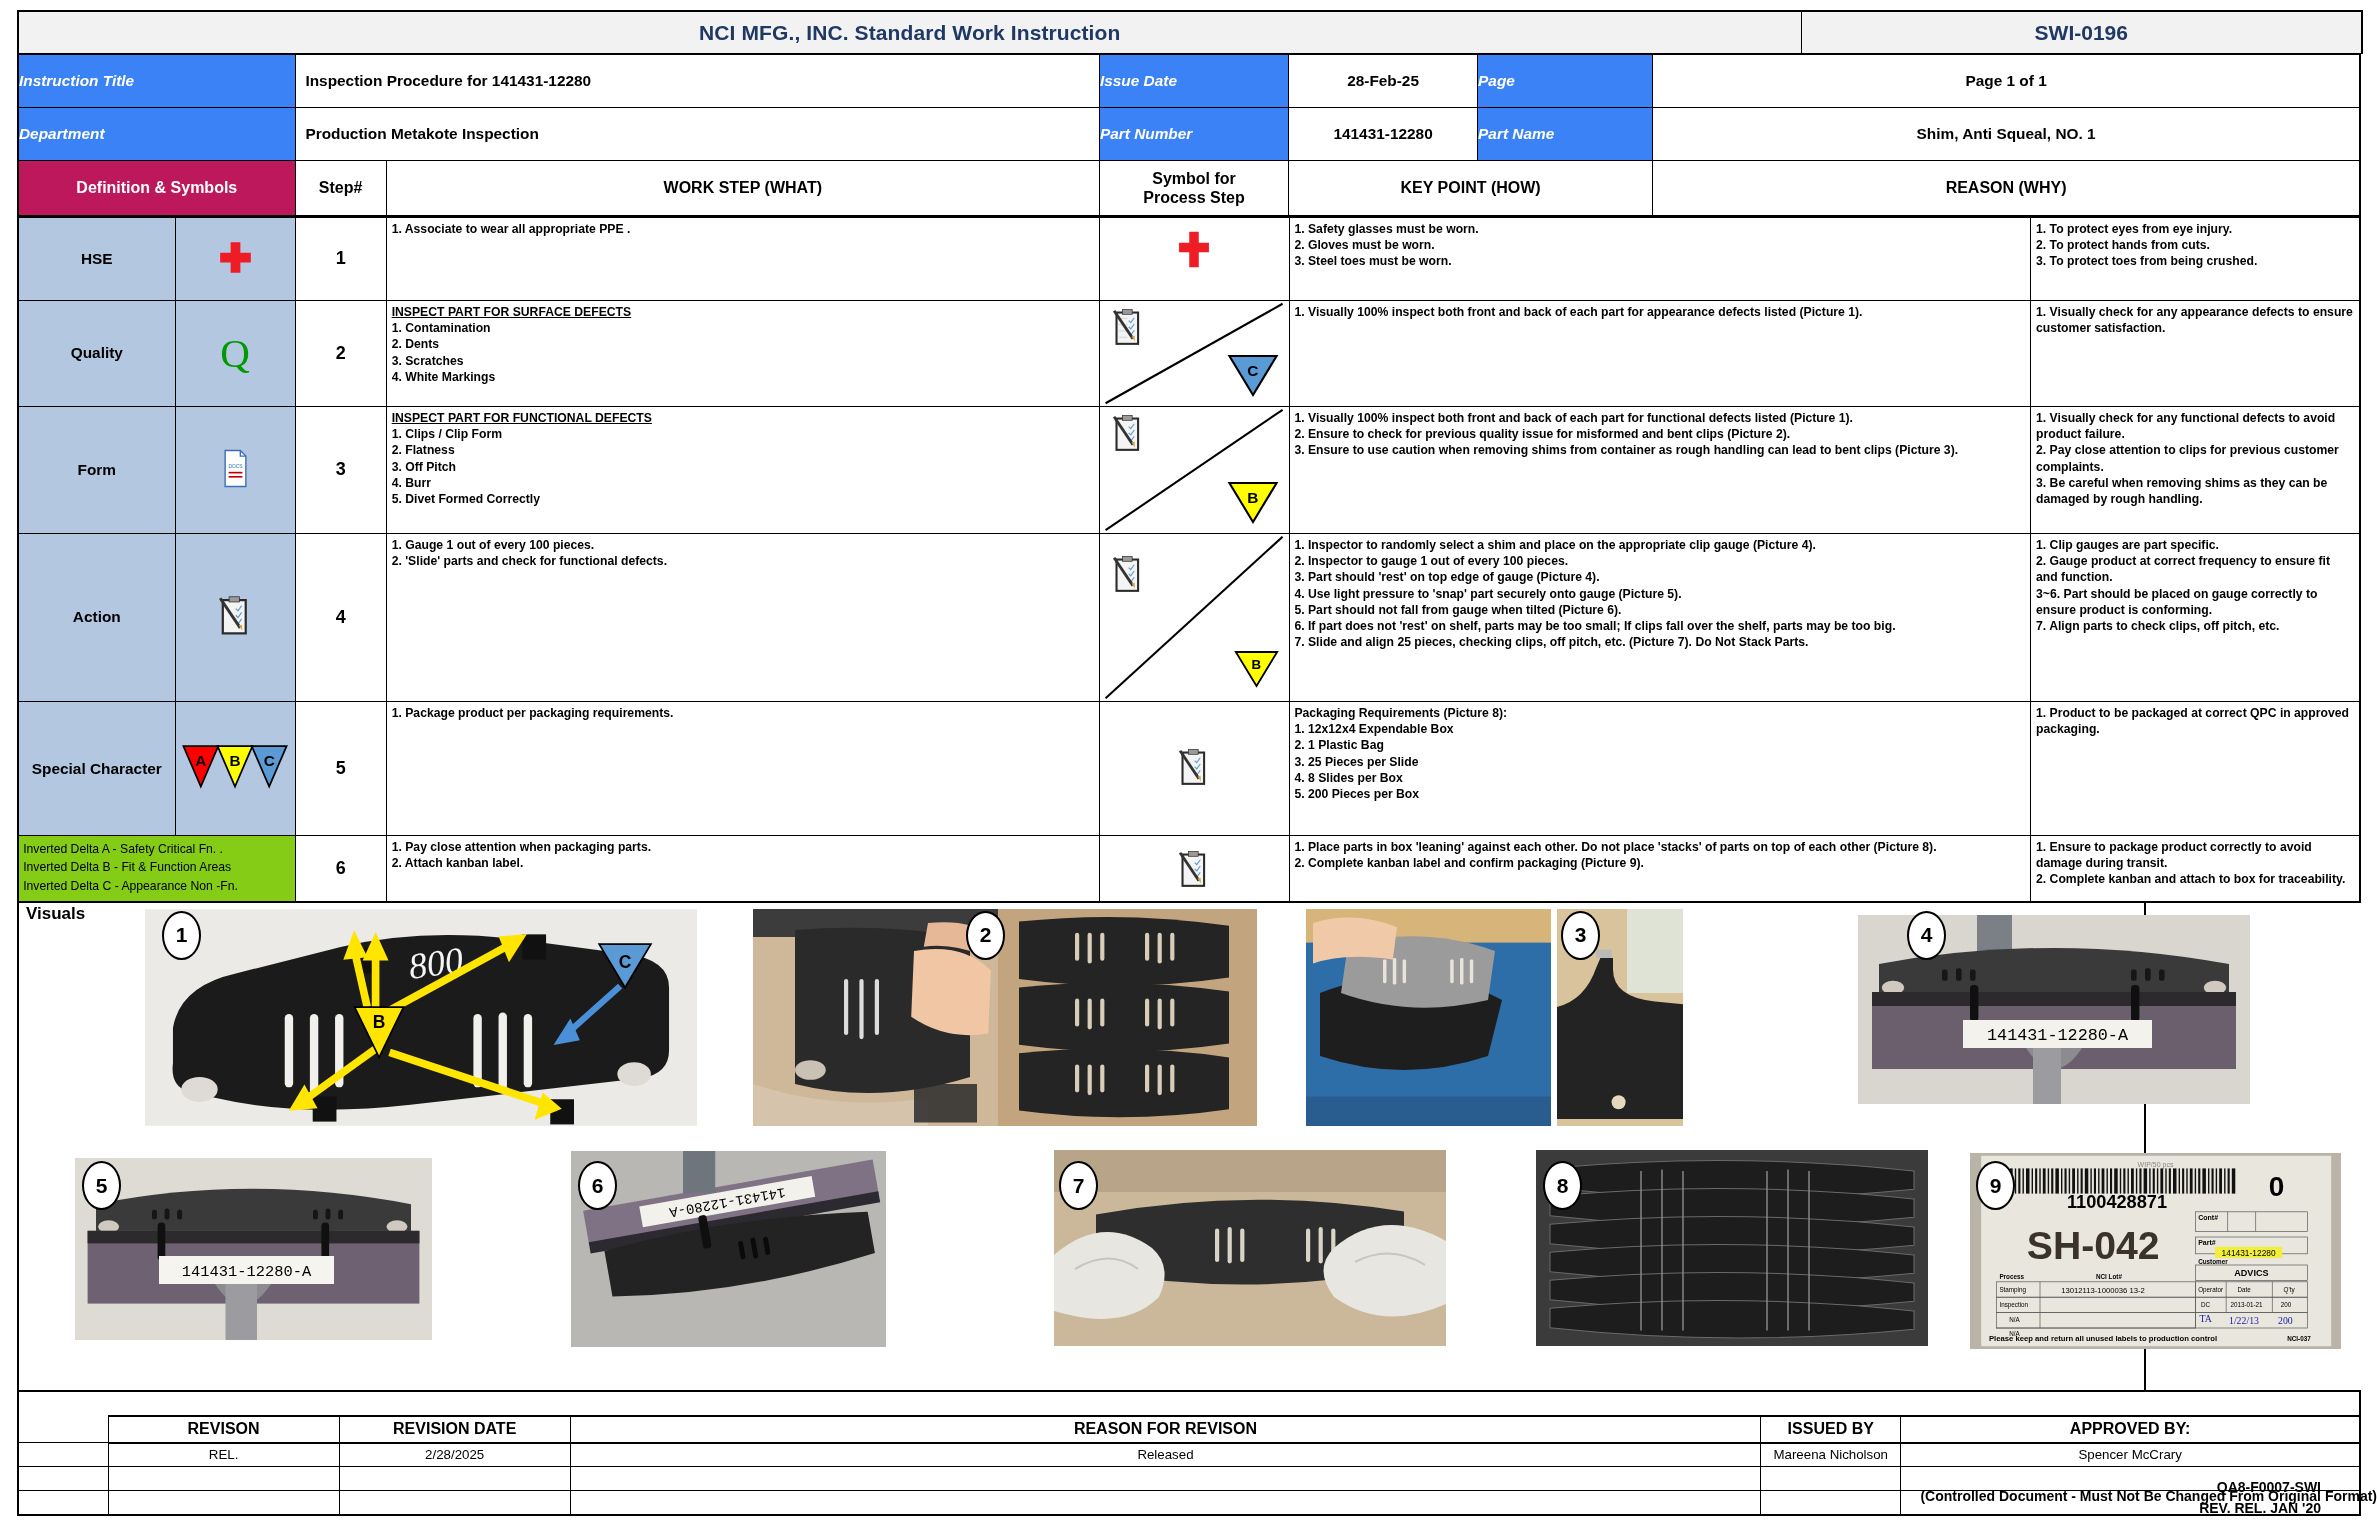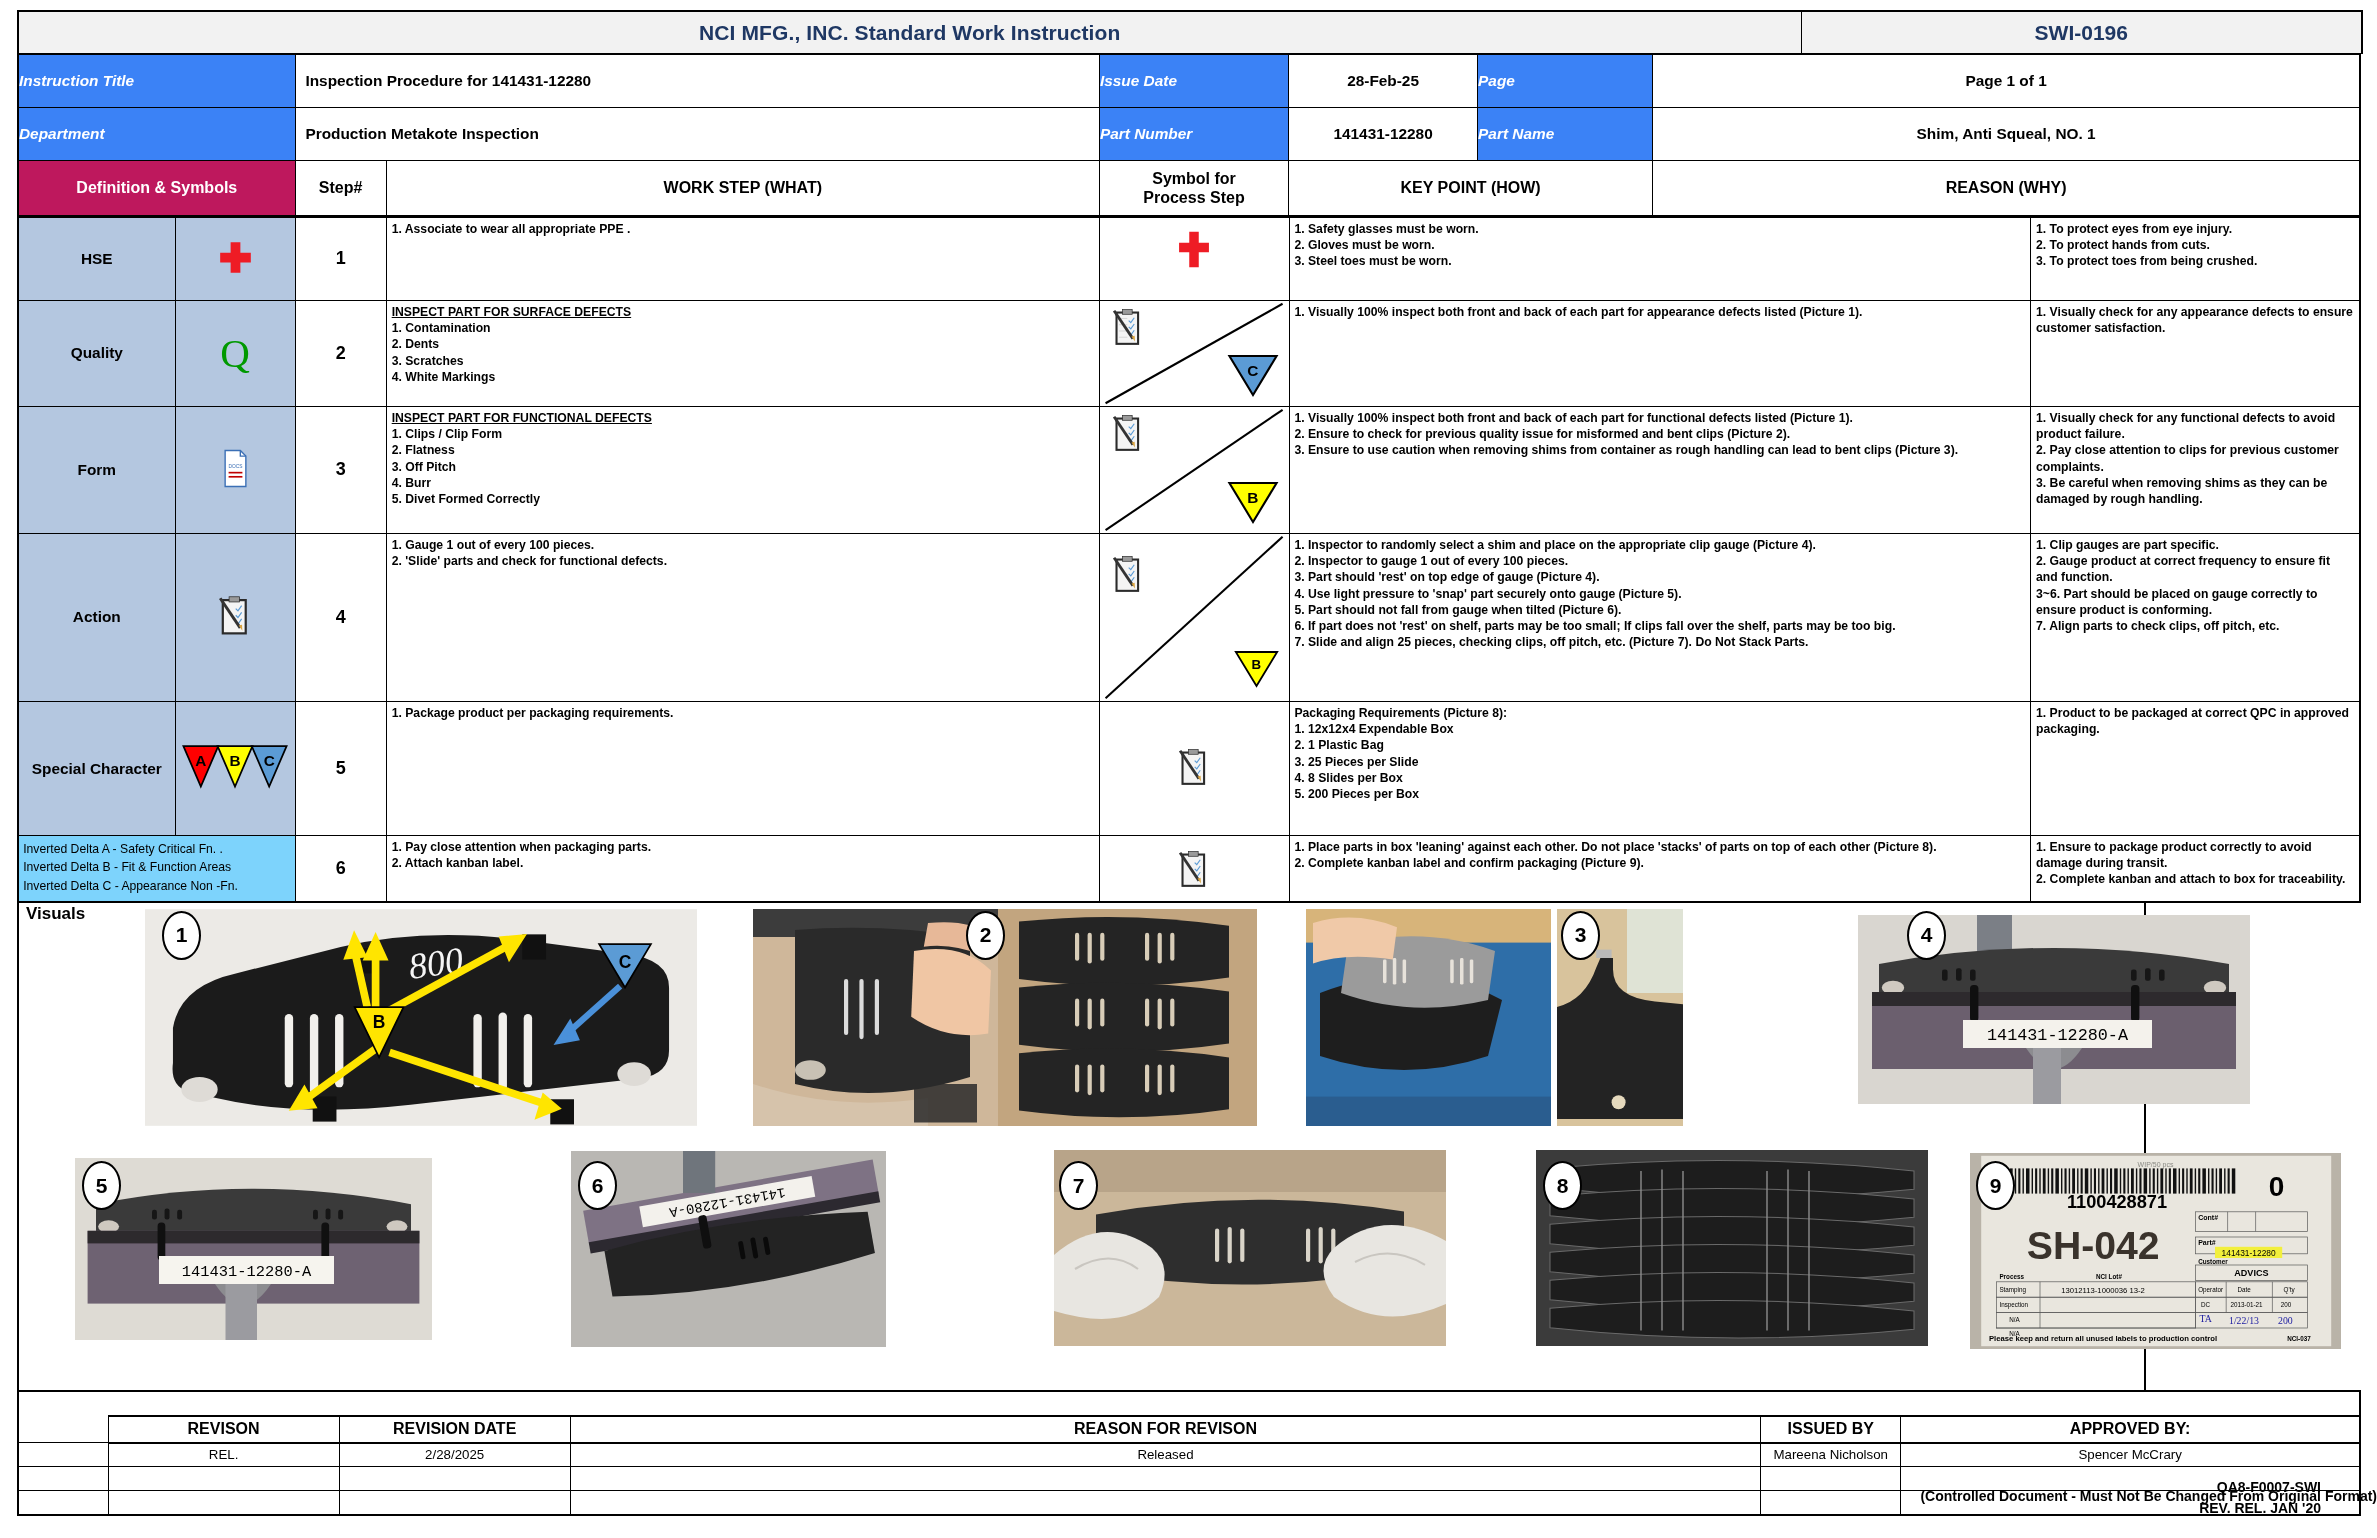--- a/index.html
+++ b/index.html
@@ -64,21 +64,21 @@
 
   
   .itri { position:relative; display:inline-block; }
   .itri svg { display:block; }
   .itri span {
     position:absolute; left:0; right:0; top:18%;
     text-align:center; font-weight:bold; font-size:15.4px; color:#000;
   }
 
   
-  .deflegend { background:#7dd3fc; font-size:11.2px; font-weight:normal; padding:4.2px 4.2px; line-height:1.5; vertical-align:middle;}
+  .deflegend { background:#84cc16; font-size:11.2px; font-weight:normal; padding:4.2px 4.2px; line-height:1.5; vertical-align:middle;}
 
   
   .visuals { position:absolute; left:17px; top:901px; width:2129px; height:489px;
              border-left:2.1px solid #000; border-right:2.1px solid #000; }
   .visuals-label { position:absolute; left:7px; top:2.8px; font-weight:bold; font-size:17px; }
   .ph { position:absolute; overflow:hidden; }
   .badge {
     position:absolute; width:39px; height:49px; border-radius:50%;
     border:2.1px solid #000; background:#fff; color:#000;
     font-weight:bold; font-size:21px; display:flex; align-items:center; justify-content:center;

